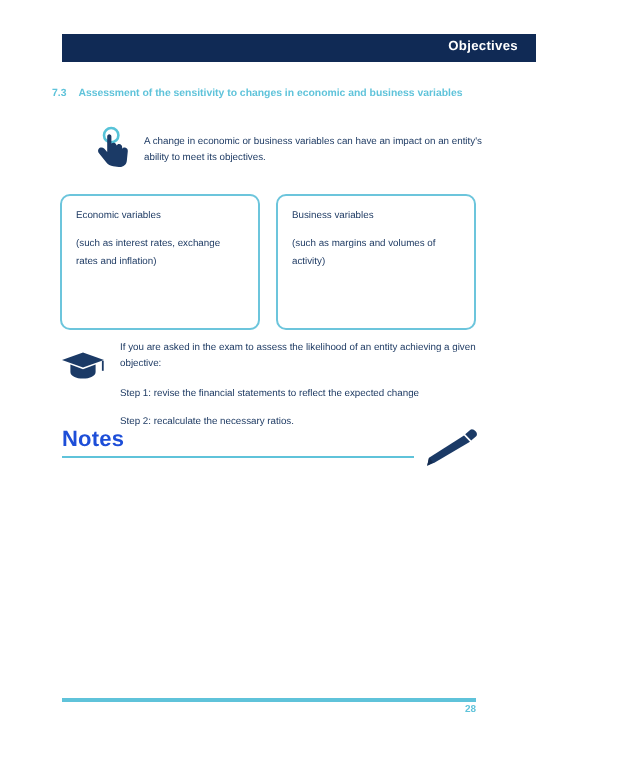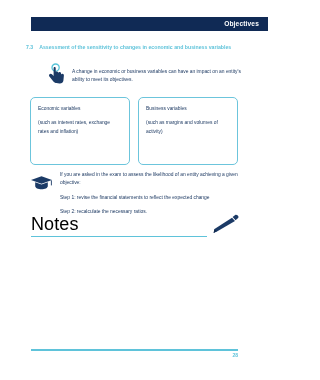--- a/index.html
+++ b/index.html
@@ -142,24 +142,25 @@
   .tip-step { margin-top: 6px; }
 
   
   .notes-block {
     position: absolute;
     left: 31px;
     top: 214px;
     width: 207px;
   }
   .notes-title {
-    font-size: 18px;
-    color: #000000;
+    font-size: 11px;
+    color: #1d4ed8;
     line-height: 1.15;
     letter-spacing: 0.1px;
+    font-weight: bold;
   }
   .notes-rule {
     margin-top: 1px;
     width: 176px;
     height: 1px;
     background: #5fc3da;
   }
   .pen-icon {
     position: absolute;
     right: -2px;

